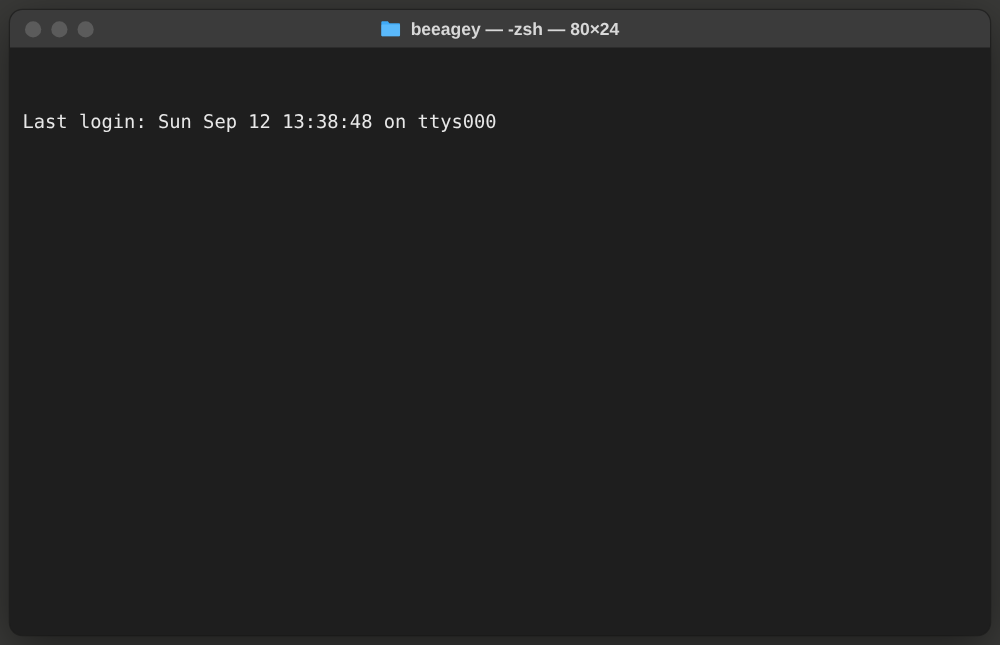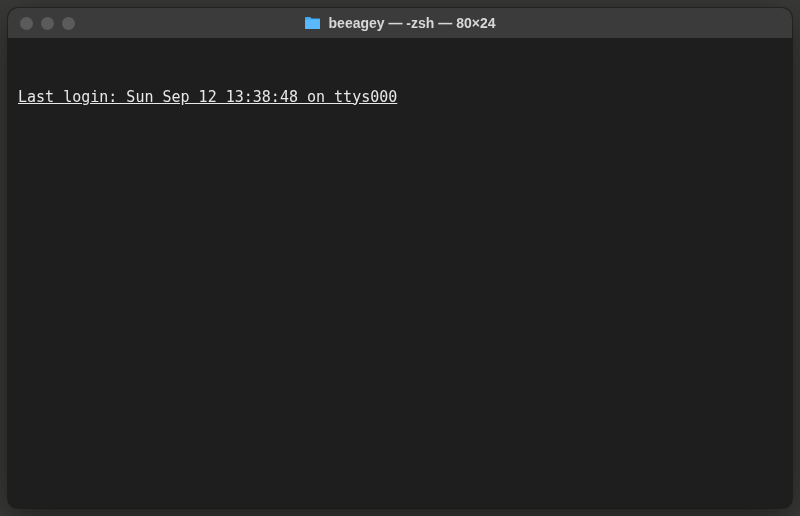--- a/index.html
+++ b/index.html
@@ -70,21 +70,20 @@
       padding: 8px 10px;
       font-family: "SF Mono", "Menlo", "Monaco", "Consolas", monospace;
       font-size: 15px;
       line-height: 1.35;
       color: #e8e8e8;
       white-space: pre;
       overflow: hidden;
     }
     .term-line {
       display: block;
-      text-decoration: underline;
     }
     .prompt-line {
       display: flex;
       align-items: center;
     }
     .cursor-block {
       display: inline-block;
       width: 9px;
       height: 18px;
       background: #9f9f9f;

